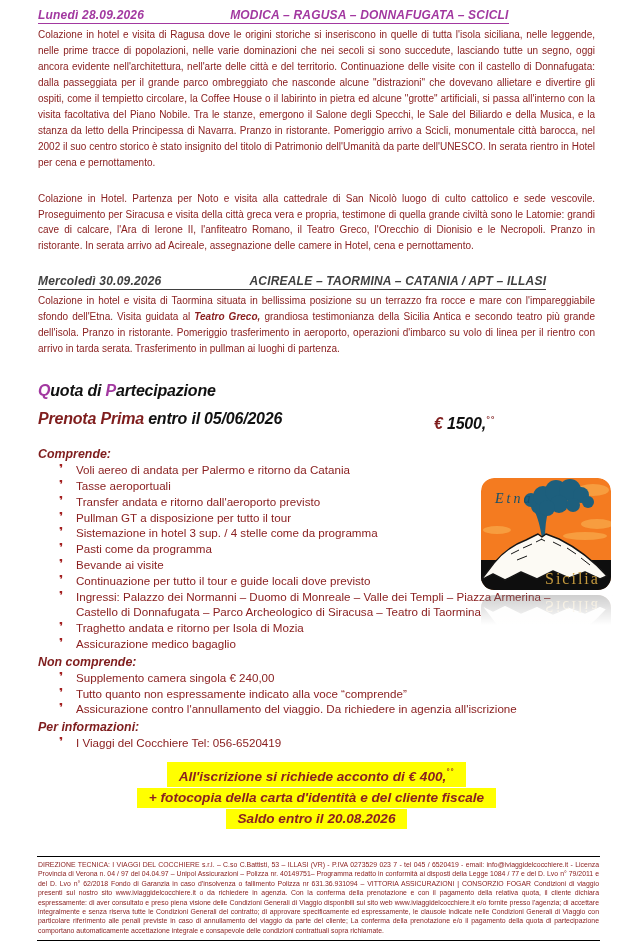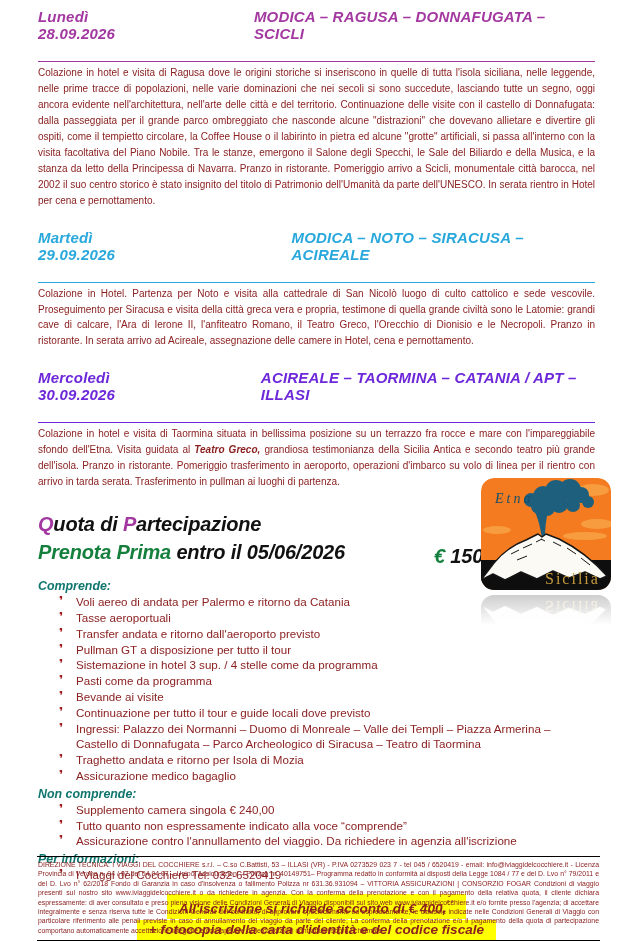--- a/index.html
+++ b/index.html
@@ -7,47 +7,47 @@
   body {
     width:632px; height:941px; position:relative; overflow:hidden;
     font-family:"Liberation Sans","DejaVu Sans",sans-serif;
   }
   .page { position:relative; width:632px; height:941px; padding:8px 37px 0 38px; }
 
   
   .day { margin-bottom:20px; }
   .day-head {
     display:flex; width:fit-content;
-    font-size:15px; font-weight:bold; font-style:italic;
-    border-bottom:1.5px solid currentColor; padding-bottom:19px;
+    font-size:12px; font-weight:bold; font-style:italic;
+    border-bottom:1.5px solid currentColor; padding-bottom:1px;
     letter-spacing:.2px;
   }
   .d1 .route { margin-left:86px; }
   .d2 .route { margin-left:122px; }
-  .d3 .route { margin-left:56px; }
+  .d3 .route { margin-left:88px; }
   .day-par {
     margin-top:3px; text-align:justify;
     color:#8b2121; font-size:10px; line-height:15.95px;
   }
   .seg-bold { font-weight:bold; font-style:italic; }
 
   
   .pricing { margin:6px 0 8px 0; }
   .price-row {
     display:grid; grid-template-columns:396px auto;
-    font-size:20px; font-weight:bold; font-style:italic;
+    font-size:16px; font-weight:bold; font-style:italic;
     line-height:28px; color:#111; letter-spacing:-.2px;
   }
   .purple { color:#a238a0; }
-  .cyan   { color:#15803d; }
+  .cyan   { color:#7f1d1d; }
   .sup    { font-size:55%; vertical-align:7px; letter-spacing:1px; }
 
   
   .block-title {
-    color:#0f766e; font-weight:bold; font-style:italic;
+    color:#7f1d1d; font-weight:bold; font-style:italic;
     font-size:12.4px; line-height:16px; margin-top:2px;
   }
   .bullet-row { display:flex; padding-left:21px; }
   .bullet {
     flex:none; width:17px; color:#a31f1f; font-weight:bold;
     font-size:12px; line-height:15.8px;
   }
   .bullet-text {
     flex:1; color:#8b2121; font-size:11.6px; line-height:15.8px;
     text-align:left;
@@ -89,29 +89,25 @@
 
   <section class="day d1">
     <div class="day-head" style="color: rgb(162, 56, 160);">
       <span class="date">Lunedì 28.09.2026</span>
       <span class="route">MODICA – RAGUSA – DONNAFUGATA – SCICLI</span>
     </div>
     <p class="day-par"><span>Colazione in hotel e visita di Ragusa dove le origini storiche si inseriscono in quelle di tutta l'isola siciliana, nelle leggende, nelle prime tracce di popolazioni, nelle varie dominazioni che nei secoli si sono succedute, lasciando tutte un segno, oggi ancora evidente nell'architettura, nell'arte delle città e del territorio. Continuazione delle visite con il castello di Donnafugata: dalla passeggiata per il grande parco ombreggiato che nasconde alcune "distrazioni" che dovevano allietare e divertire gli ospiti, come il tempietto circolare, la Coffee House o il labirinto in pietra ed alcune "grotte" artificiali, si passa all'interno con la visita facoltativa del Piano Nobile. Tra le stanze, emergono il Salone degli Specchi, le Sale del Biliardo e della Musica, e la stanza da letto della Principessa di Navarra. Pranzo in ristorante. Pomeriggio arrivo a Scicli, monumentale città barocca, nel 2002 il suo centro storico è stato insignito del titolo di Patrimonio dell'Umanità da parte dell'UNESCO. In serata rientro in Hotel per cena e pernottamento.</span></p>
   </section>
 
   <section class="day d2">
-    <div class="day-head" style="color: rgb(41, 168, 220);">
-      <span class="date">Martedì 29.09.2026</span>
-      <span class="route">MODICA – NOTO – SIRACUSA – ACIREALE</span>
-    </div>
     <p class="day-par"><span>Colazione in Hotel. Partenza per Noto e visita alla cattedrale di San Nicolò luogo di culto cattolico e sede vescovile. Proseguimento per Siracusa e visita della città greca vera e propria, testimone di quella grande civiltà sono le Latomie: grandi cave di calcare, l'Ara di Ierone II, l'anfiteatro Romano, il Teatro Greco, l'Orecchio di Dionisio e le Necropoli. Pranzo in ristorante. In serata arrivo ad Acireale, assegnazione delle camere in Hotel, cena e pernottamento.</span></p>
   </section>
 
   <section class="day d3">
-    <div class="day-head" style="color: #6d28d9; gap: 28px;">
+    <div class="day-head" style="color: #404040;">
       <span class="date">Mercoledì 30.09.2026</span>
       <span class="route">ACIREALE – TAORMINA – CATANIA / APT – ILLASI</span>
     </div>
     <p class="day-par"><span>Colazione in hotel e visita di Taormina situata in bellissima posizione su un terrazzo fra rocce e mare con l'impareggiabile sfondo dell'Etna. Visita guidata al </span><span class="seg-bold">Teatro Greco,</span><span> grandiosa testimonianza della Sicilia Antica e secondo teatro più grande dell'isola. Pranzo in ristorante. Pomeriggio trasferimento in aeroporto, operazioni d'imbarco su volo di linea per il rientro con arrivo in tarda serata. Trasferimento in pullman ai luoghi di partenza.</span></p>
   </section>
 
   <div class="pricing">
     <div class="price-row">
       <span><span class="purple">Q</span><span>uota di </span><span class="purple">P</span><span>artecipazione</span></span>
     </div>
@@ -185,27 +181,27 @@
       <span class="bullet">❜</span>
       <span class="bullet-text">Assicurazione contro l'annullamento del viaggio. Da richiedere in agenzia all'iscrizione</span>
     </div>
     </div>
 
   <div class="block-title">Per informazioni:</div>
   <div class="bullet-list">
 
   <div class="bullet-row">
       <span class="bullet">❜</span>
-      <span class="bullet-text">I Viaggi del Cocchiere Tel: 032-6520419</span>
+      <span class="bullet-text">I Viaggi del Cocchiere Tel: 056-6520419</span>
     </div>
     </div>
 
   <div class="notice">
     <div class="notice-line"><span class="hl"><span>All'iscrizione si richiede acconto di € 400,</span><span class="sup">°°</span></span></div>
-    <div class="notice-line"><span class="hl"><span>+ fotocopia della carta d'identità e del codice fiscale</span></span></div>
+    <div class="notice-line"><span class="hl"><span>+ fotocopia della carta d'identità e del cliente fiscale</span></span></div>
     <div class="notice-line"><span class="hl"><span>Saldo entro il 20.08.2026</span></span></div>
   </div>
 
   <div class="etna-wrap">
     <svg width="130" height="112" viewBox="0 0 130 112">
       <defs>
           <clipPath id="rr1">
             <rect x="0" y="0" width="130" height="112" rx="13"></rect>
           </clipPath>
         </defs>

